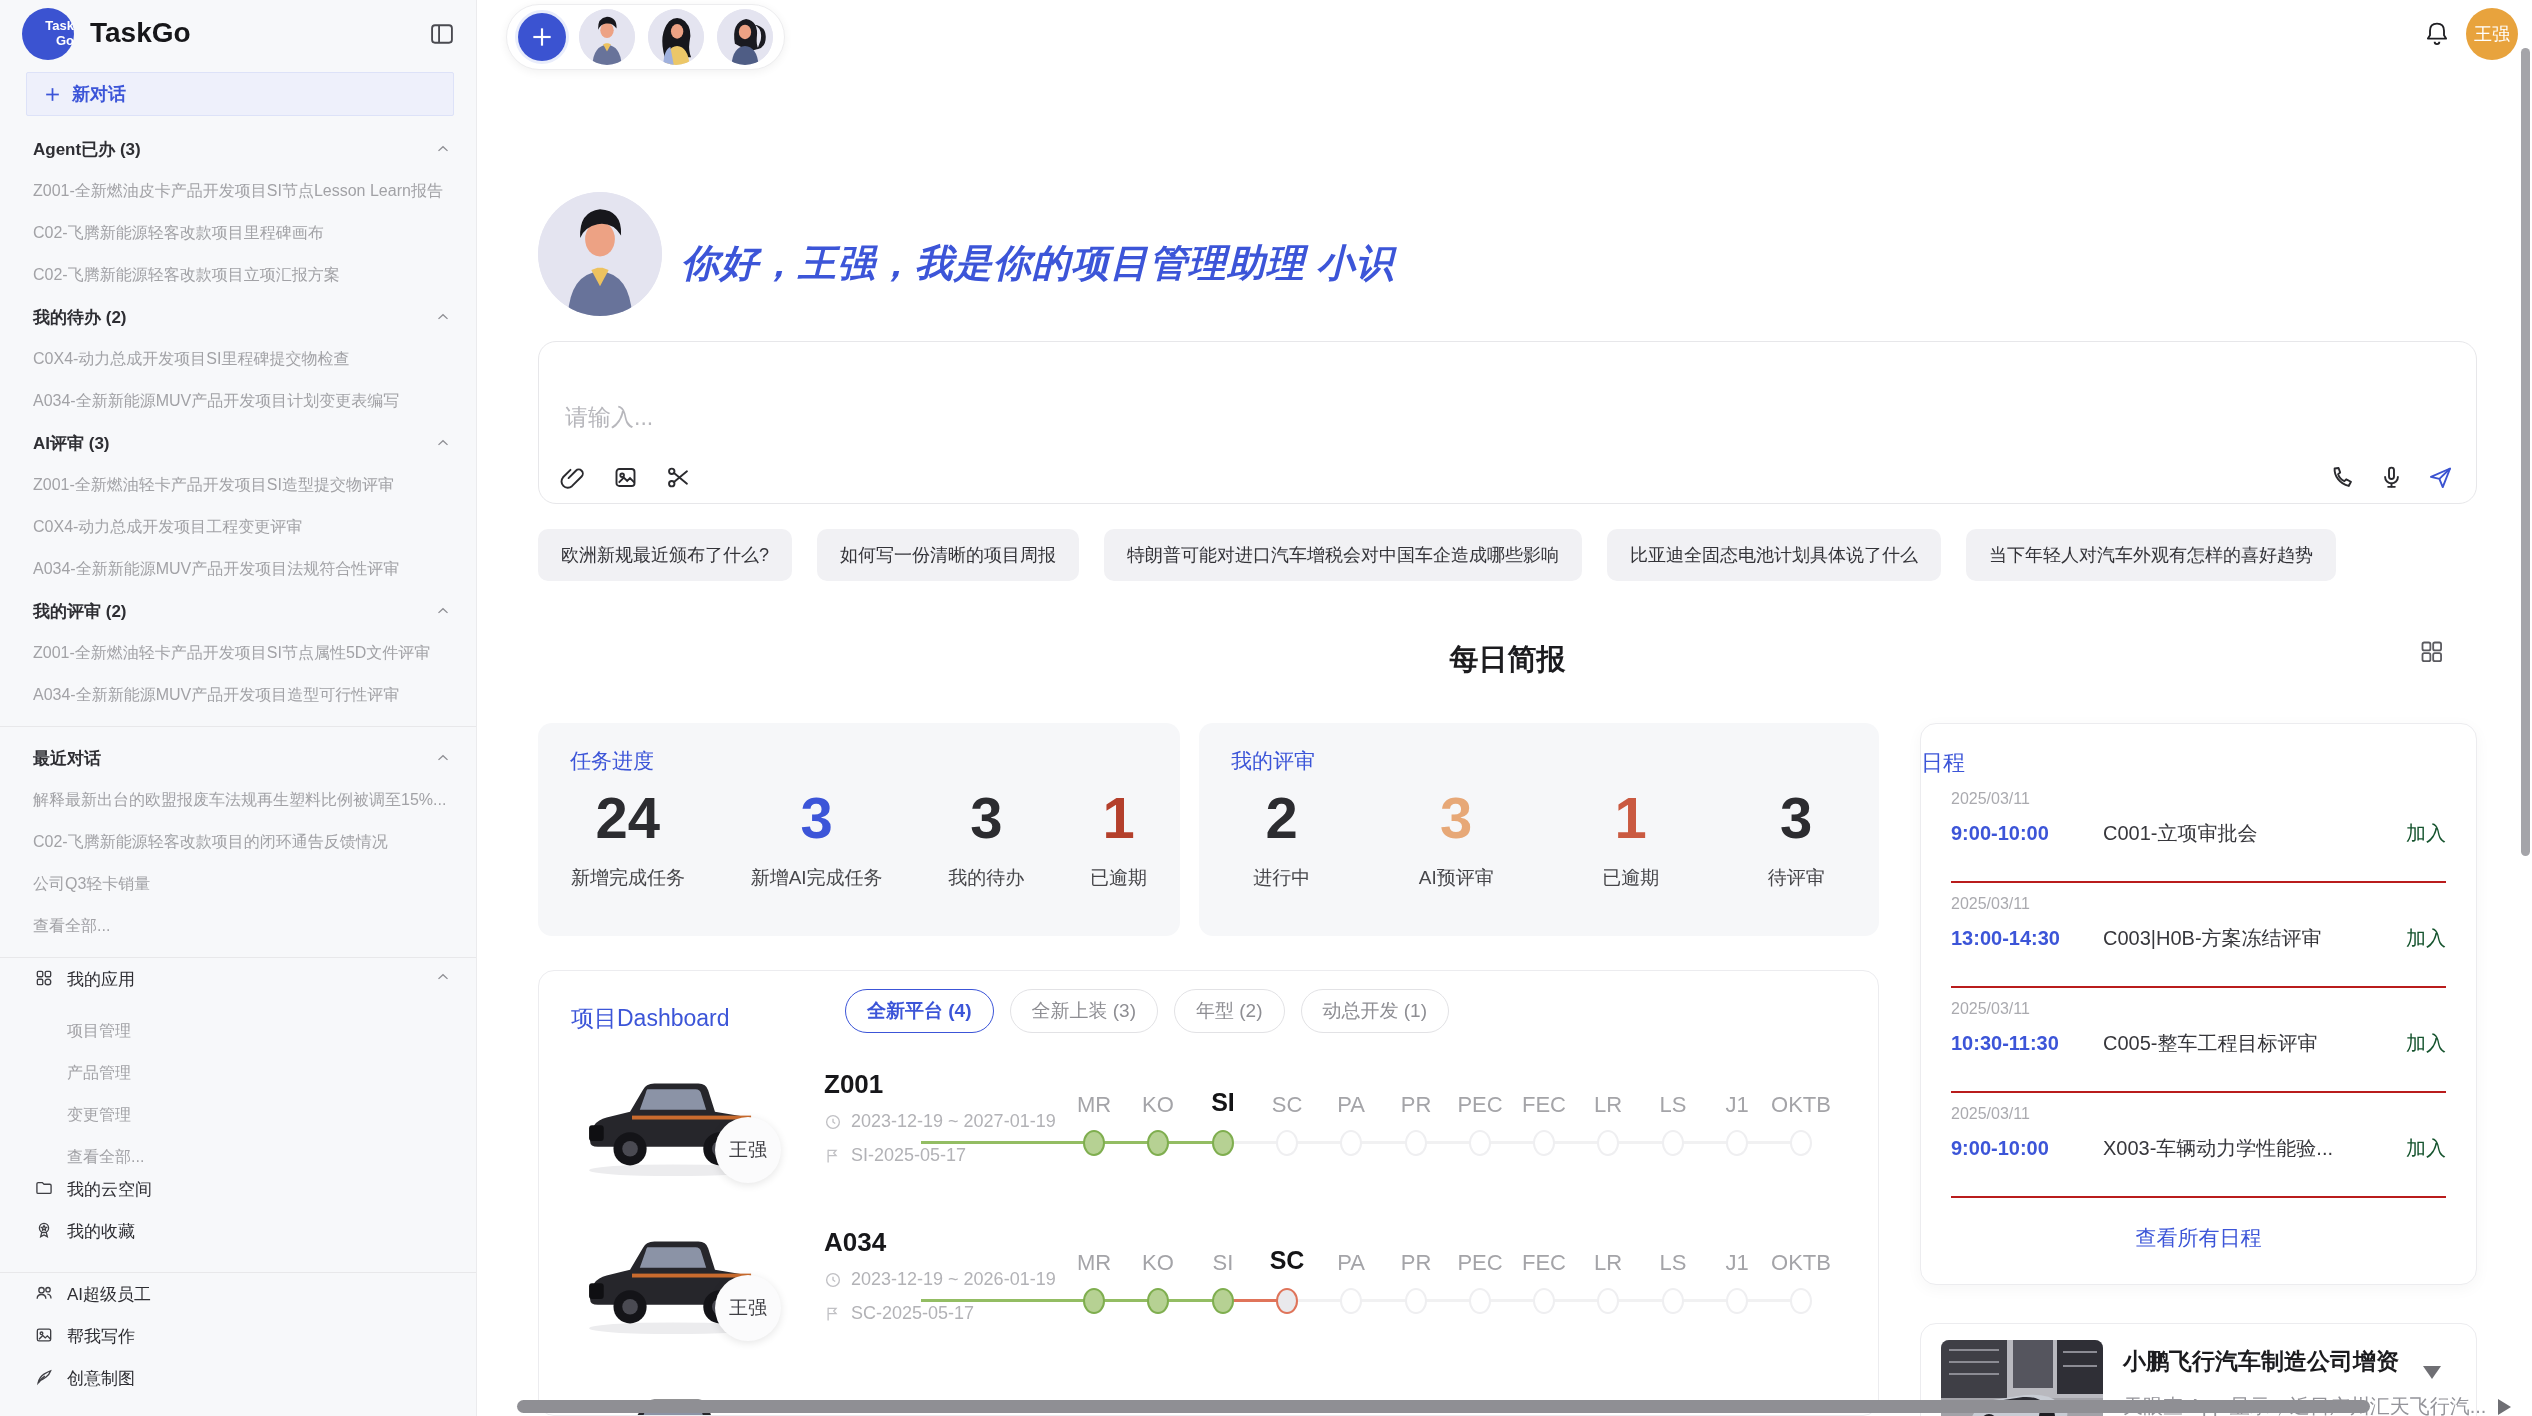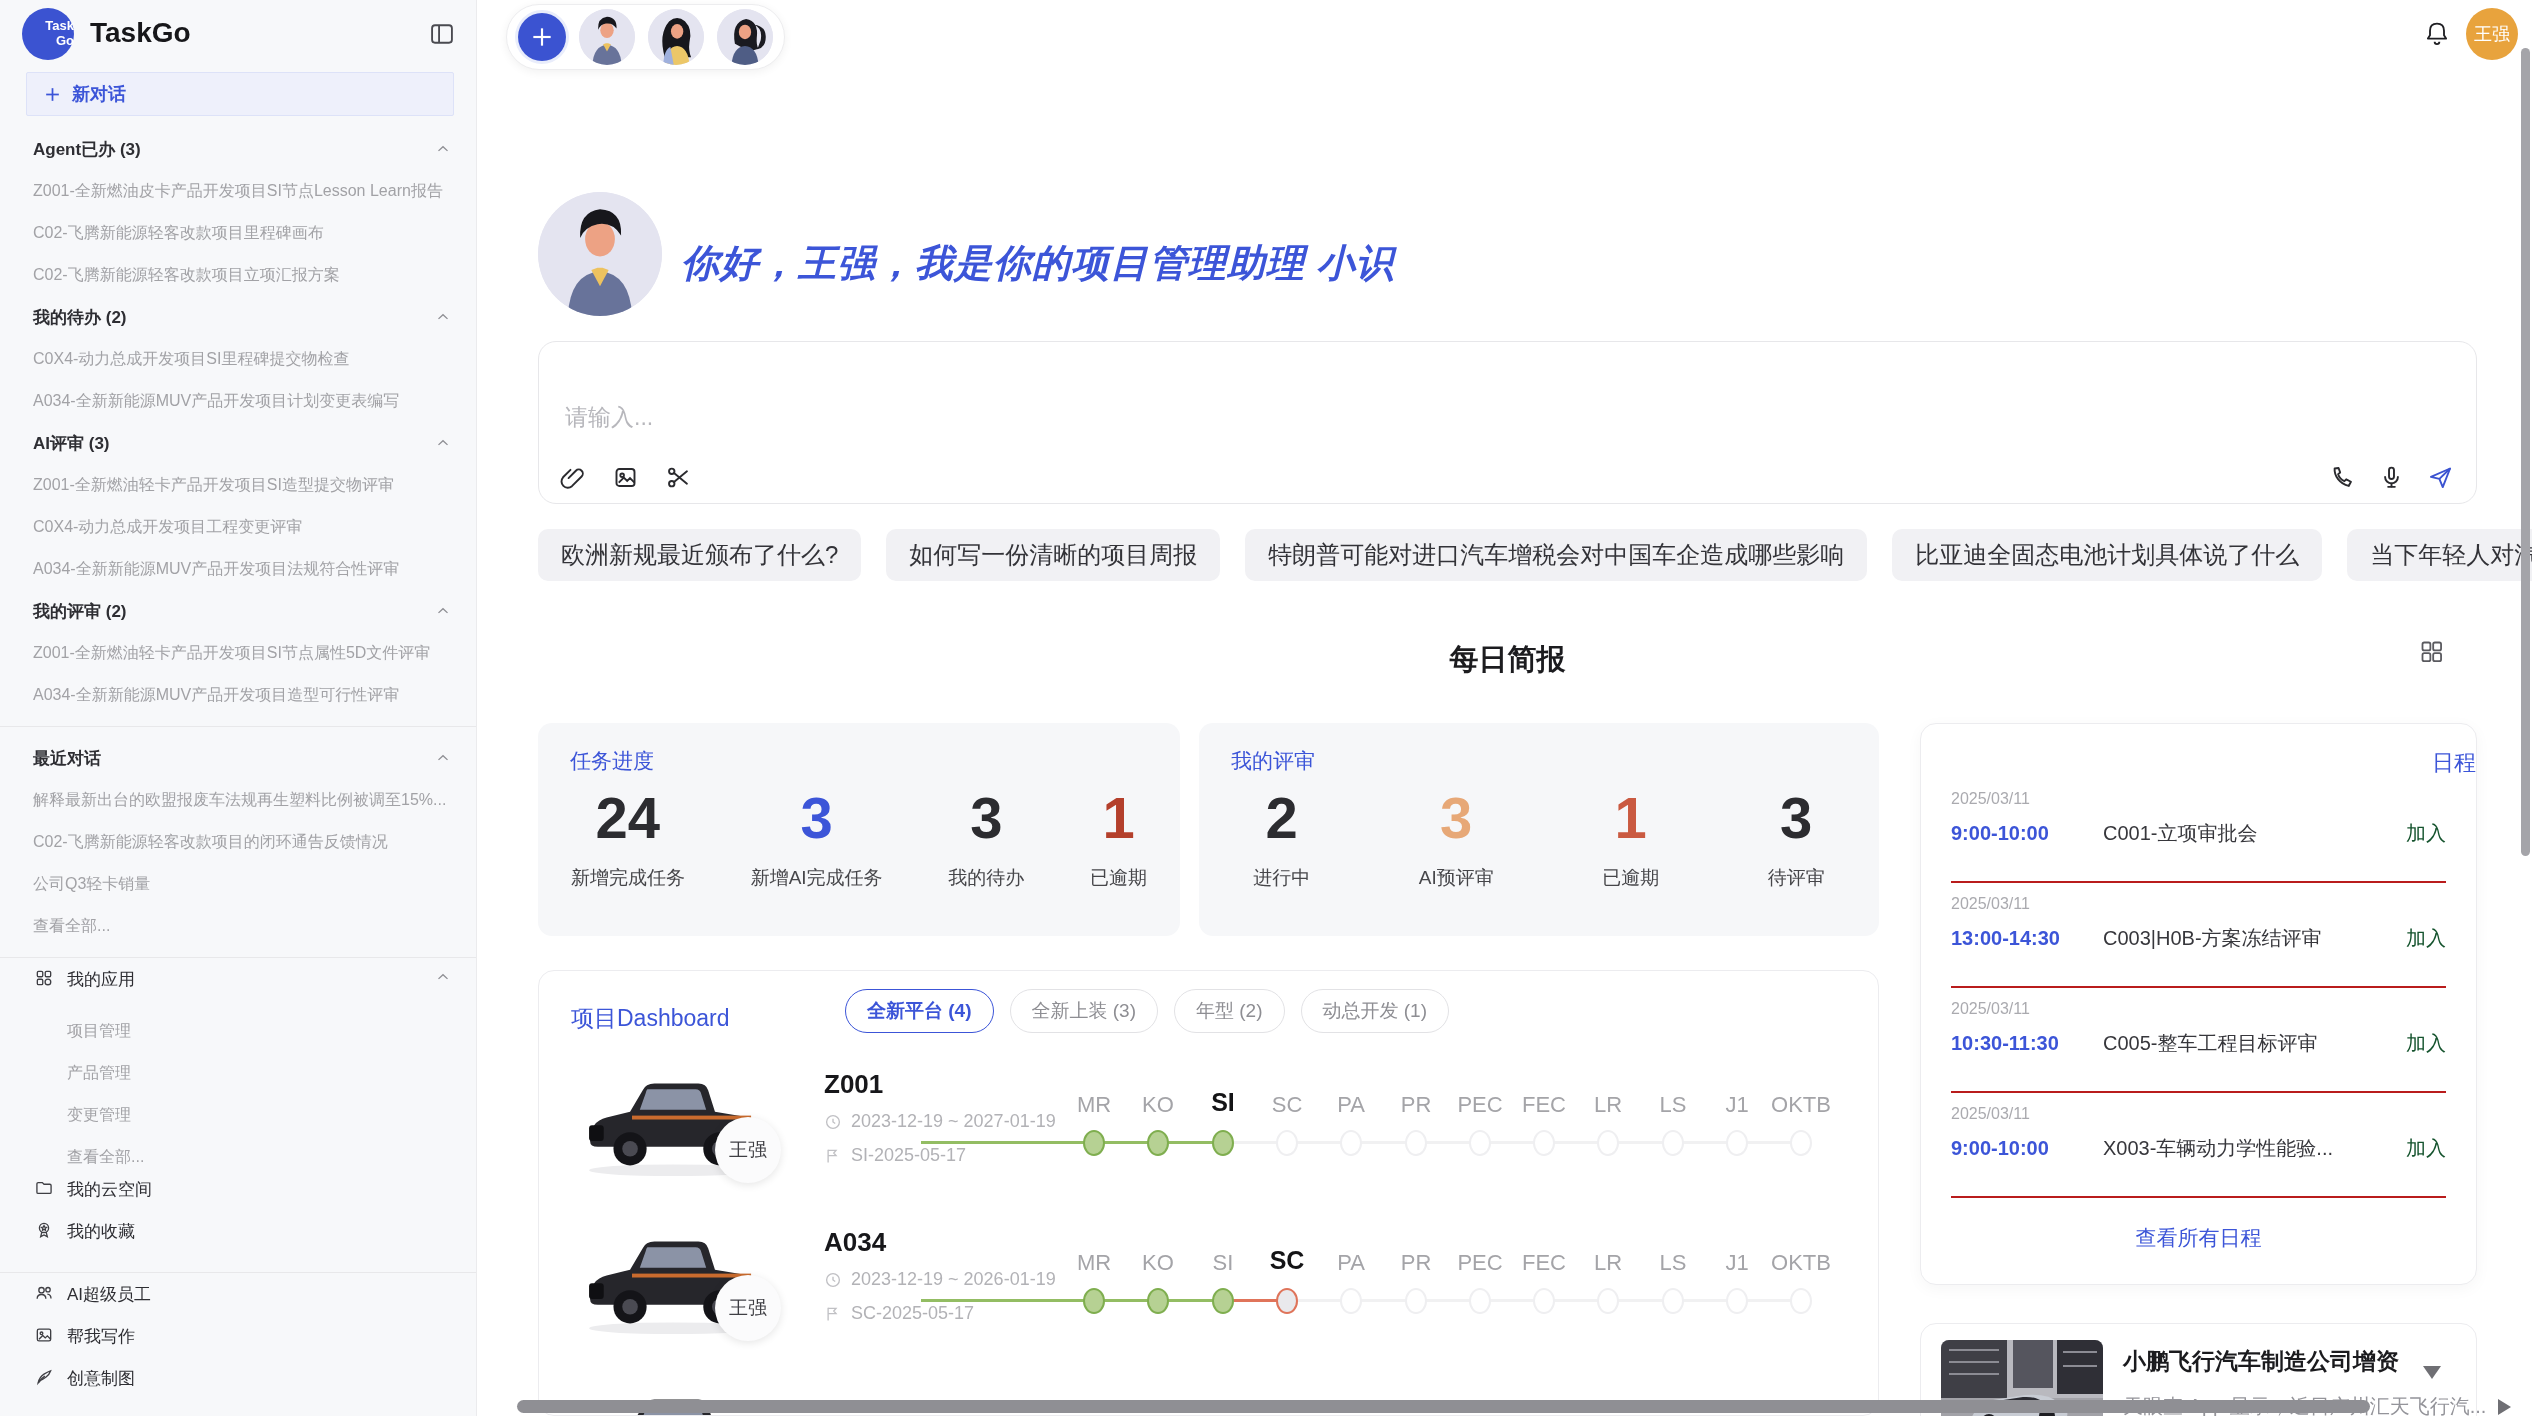--- a/index.html
+++ b/index.html
@@ -56,42 +56,42 @@
               border:1px solid #e7e7ea; border-radius:18px; }
   .composer .ph { position:absolute; left:26px; top:60px; font-size:23px; color:#b7b7bc; }
   .c-icons-l { position:absolute; left:20px; bottom:12px; display:flex; gap:26px; align-items:center; }
   .c-icons-r { position:absolute; right:22px; bottom:12px; display:flex; gap:22px; align-items:center; }
   .c-ic { width:27px; height:27px; color:#2a2a2e; cursor:pointer; }
   .c-ic.blue { color:#3b53d1; }
 
   
   .chips { position:absolute; left:538px; top:529px; width:1939px; display:flex; gap:25px; }
   .chip { height:52px; line-height:52px; padding:0 23px; background:#f1f1f4; border-radius:10px;
-          font-size:24px; color:#333338; white-space:nowrap; cursor:pointer; }
+          font-size:18px; color:#333338; white-space:nowrap; cursor:pointer; }
 
   
   .brief-title { position:absolute; left:538px; top:640px; width:1939px; text-align:center;
                  font-size:29px; font-weight:700; color:#1c1c1f; }
   .layout-btn { position:absolute; left:2418px; top:638px; width:27px; height:27px; color:#5a5a5f; cursor:pointer; }
 
   .stat-card { position:absolute; top:723px; height:213px; background:#f6f7f9; border-radius:14px; }
   .stat-card.task { left:538px; width:642px; }
   .stat-card.review { left:1199px; width:680px; }
   .stat-card .sc-title { position:absolute; left:32px; top:24px; font-size:21px; color:#3c55d8; }
   .stat-row { position:absolute; left:0; right:0; top:66px; display:flex; justify-content:space-around; }
   .stat { text-align:center; }
   .stat .v { font-size:58px; font-weight:600; line-height:1; }
   .stat .l { margin-top:18px; font-size:19px; color:#46464a; }
   .v.dark { color:#2c2c30; } .v.blue { color:#3c55d8; } .v.red { color:#b4402c; }
   .v.red2 { color:#ca5a41; } .v.orange { color:#e7a877; }
 
   
   .sched-card { position:absolute; left:1920px; top:723px; width:557px; height:562px; background:#fff;
                 border:1px solid #ececef; border-radius:16px; box-shadow:0 4px 16px rgba(0,0,0,.04); }
-  .sched-title { padding-top:24px; text-align:right; font-size:22px; color:#3c55d8; }
+  .sched-title { padding-top:24px; text-align:left; font-size:22px; color:#3c55d8; }
   .sch-item { height:105px; margin:0 30px; padding-top:12px; border-bottom:2px solid #b91c1c; }
   .sch-item:first-of-type { margin-top:21px; }
   .sch-date { font-size:16px; color:#aaaaaf; }
   .sch-row { margin-top:12px; display:flex; align-items:baseline; }
   .sch-time { width:152px; font-size:20px; font-weight:600; color:#3c55d8; flex:0 0 auto; }
   .sch-name { flex:1; font-size:20px; color:#37373c; white-space:nowrap; overflow:hidden; }
   .sch-join { font-size:20px; color:#14532d; cursor:pointer; }
   .sched-all { margin-top:26px; text-align:center; font-size:21px; color:#3c55d8; cursor:pointer; }
 
   

